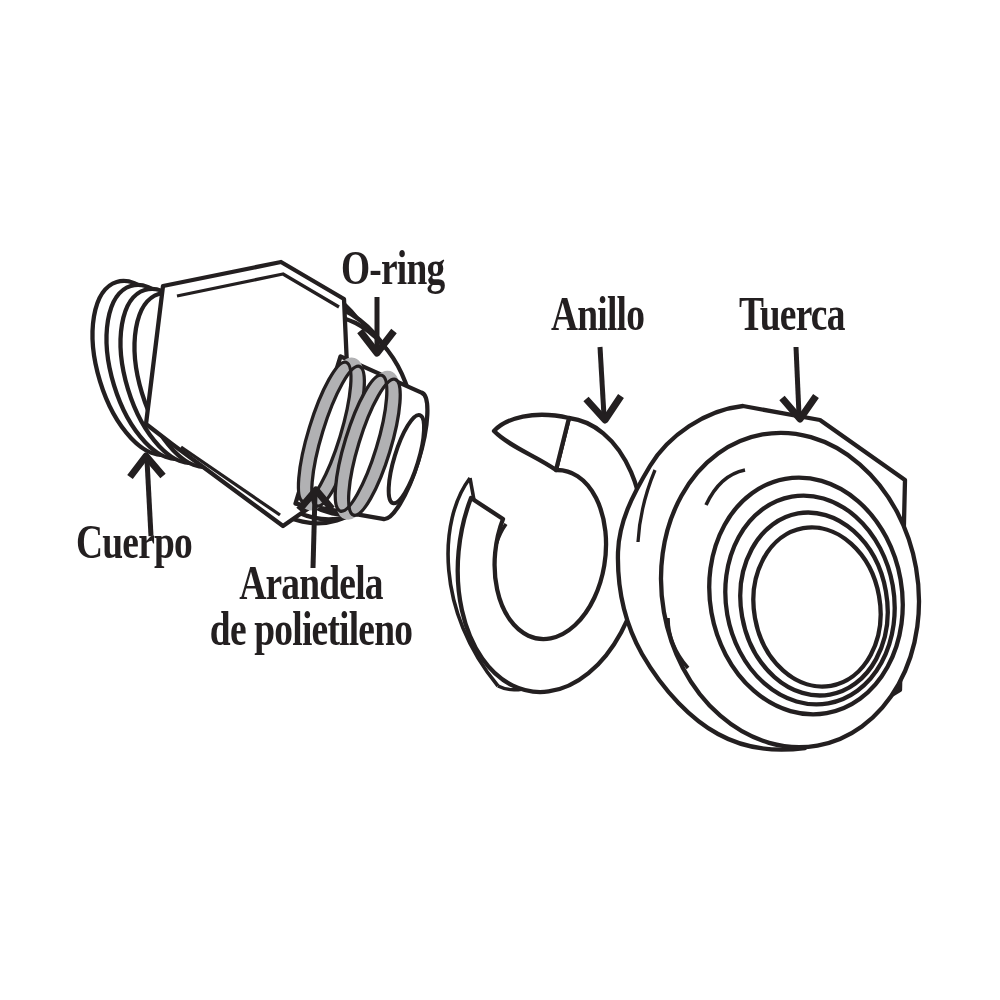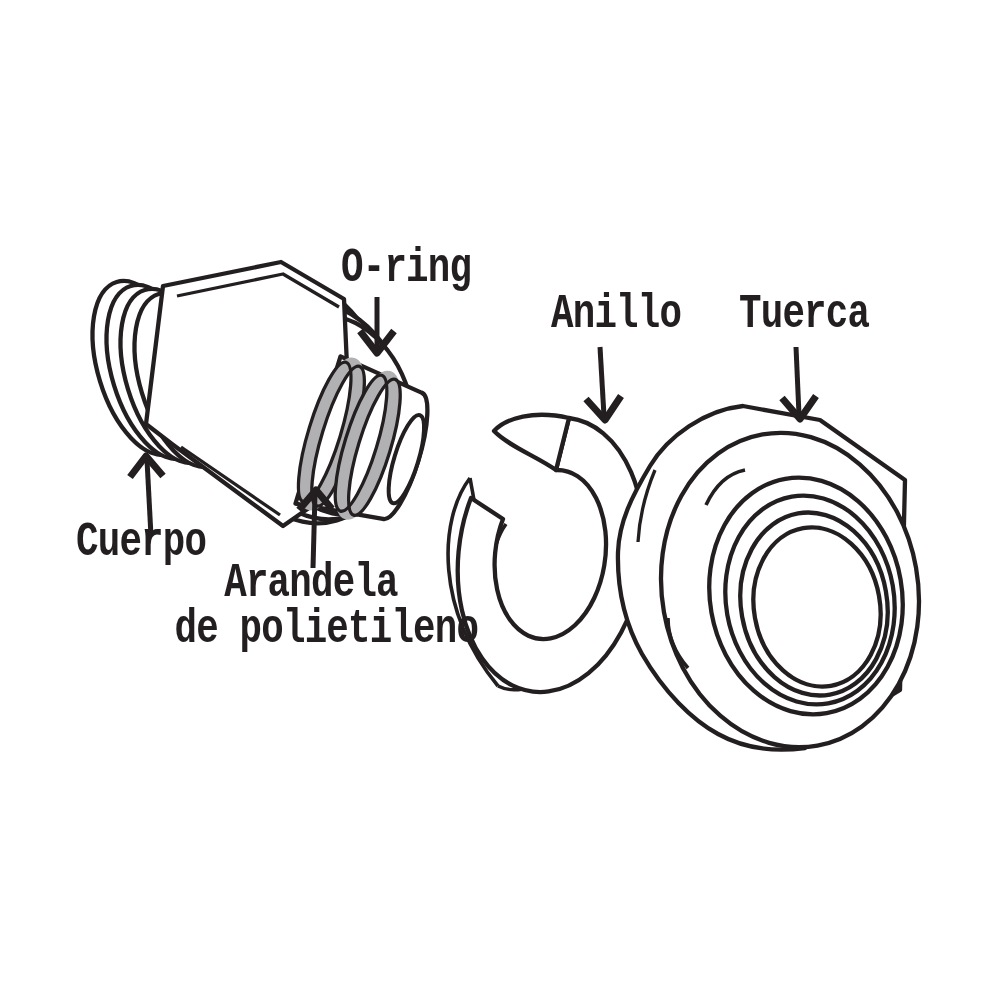--- a/index.html
+++ b/index.html
@@ -1,17 +1,17 @@
 <!DOCTYPE html>
 <html><head>
 <meta charset="utf-8">
 <style>
   html,body{margin:0;padding:0;background:#ffffff;}
   .stage{position:relative;width:1000px;height:1000px;background:#ffffff;overflow:hidden;
-         font-family:Liberation Mono, monospace;}
+         font-family:Liberation Serif, serif;}
   .art{position:absolute;left:0;top:0;}
   .lbl{position:absolute;color:#231f20;font-weight:700;font-size:48px;line-height:1;
        letter-spacing:-1px;white-space:nowrap;transform:scale(.78,1);transform-origin:left top;}
   .lbl-center{text-align:center;transform-origin:center top;}
   .lbl .line{line-height:46px;}
 </style>
 </head>
 <body>
 
 <div class="stage">

